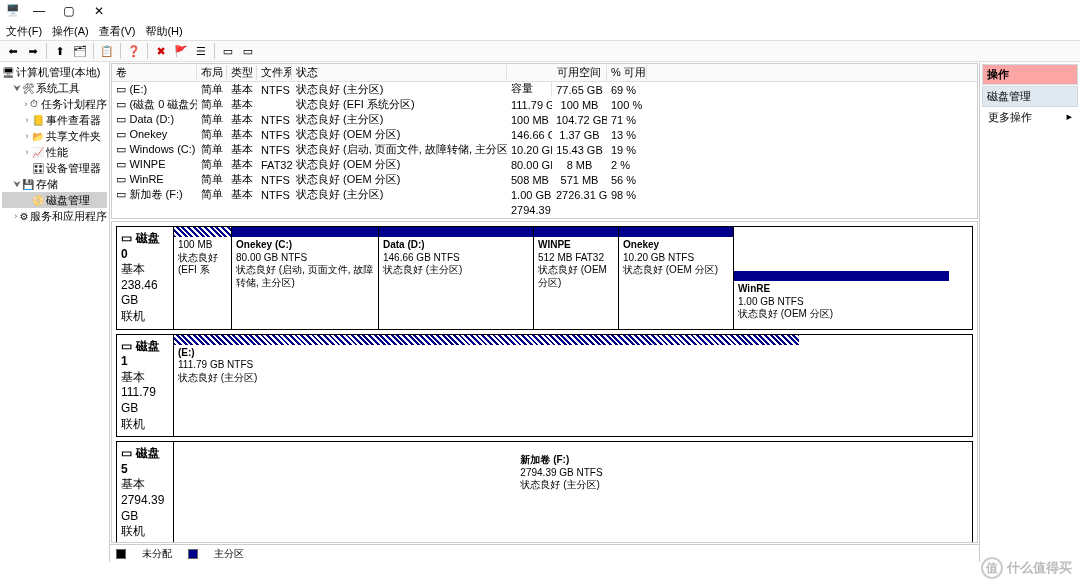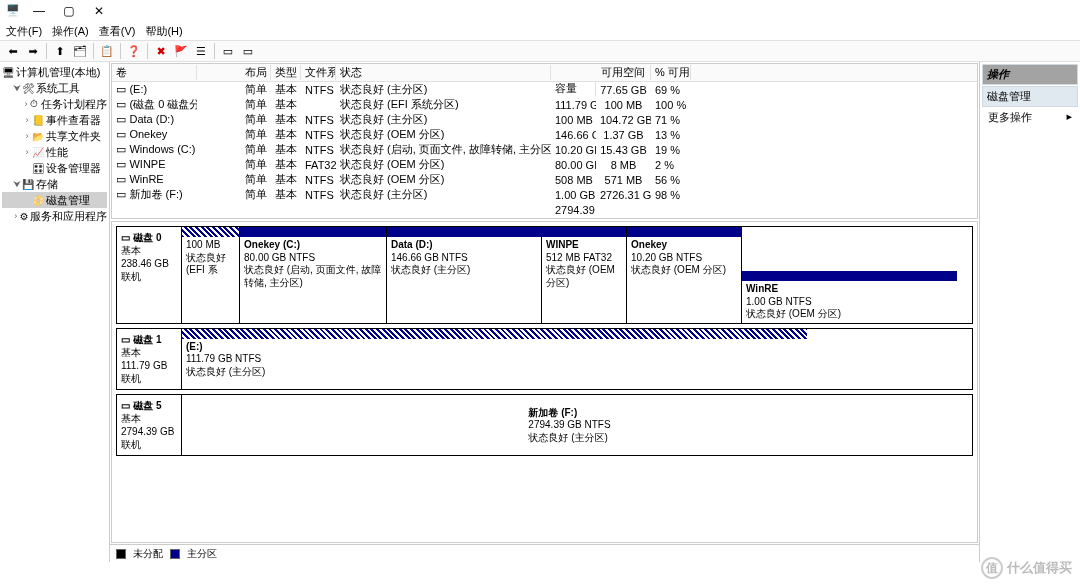--- a/index.html
+++ b/index.html
@@ -28,40 +28,40 @@
 .tree .ind1 { padding-left: 10px; }
 .tree .ind2 { padding-left: 20px; }
 
 .center { flex: 1; display: flex; flex-direction: column; border-right: 1px solid #ccc; }
 
 .vol-list { height: 156px; border: 1px solid #ccc; margin: 1px; overflow: hidden; }
 .vol-head { display: flex; background: #fafafa; border-bottom: 1px solid #e0e0e0; height: 18px; align-items: center; }
 .vol-head div { border-right: 1px solid #e0e0e0; padding: 0 4px; overflow: hidden; white-space: nowrap; }
 .vol-row { display: flex; height: 15px; align-items: center; }
 .vol-row div { padding: 0 4px; overflow: hidden; white-space: nowrap; }
-.c-vol { width: 85px; } .c-lay { width: 30px; margin-left: 44px; } .c-typ { width: 30px; } .c-fs { width: 35px; }
+.c-vol { width: 85px; } .c-lay { width: 30px; } .c-typ { width: 30px; } .c-fs { width: 35px; }
 .c-st { width: 215px; } .c-cap { width: 45px; margin-top: 31px; } .c-free { width: 55px; text-align: center; } .c-pct { width: 40px; }
 
 .graph-pane { flex: 1; border: 1px solid #ccc; margin: 1px; overflow-y: auto; overflow-x: hidden; }
 .disk { display: flex; margin: 4px; }
-.disk-label { width: 66px; border: 1px solid #000; padding: 4px; font-size: 10px; line-height: 1.3; }
+.disk-label { width: 58px; border: 1px solid #000; padding: 4px; font-size: 12px; line-height: 1.3; }
 .disk-parts { flex: 1; display: flex; border-top: 1px solid #000; border-bottom: 1px solid #000; border-right: 1px solid #000; min-height: 55px; }
 .part { border-right: 1px solid #000; display: flex; flex-direction: column; }
 .part:last-child { border-right: none; }
 .part-bar { height: 10px; }
 .bar-blue { background: #00008b; }
 .bar-hatch { background: repeating-linear-gradient(45deg,#00008b,#00008b 2px,#fff 2px,#fff 4px); }
 .part-body { padding: 2px 4px; font-size: 10px; line-height: 1.25; }
 .part-body b { font-weight: bold; }
 
-.legend { height: 18px; border-top: 1px solid #ccc; display: flex; align-items: center; padding: 0 6px; gap: 7px; font-size: 10px; }
+.legend { height: 18px; border-top: 1px solid #ccc; display: flex; align-items: center; padding: 0 6px; gap: 16px; font-size: 10px; }
 .legend .sw { width: 10px; height: 10px; border: 1px solid #666; }
 
 .right { width: 100px; padding: 2px; }
-.right .hdr { background: #a3a3a3; padding: 2px 4px; font-weight: bold; border: 1px solid #d0d8e0; font-style: italic; }
+.right .hdr { background: #fca5a5; padding: 2px 4px; font-weight: bold; border: 1px solid #d0d8e0; }
 .right .sub { background: #e0e8f0; padding: 2px 4px; border: 1px solid #d0d8e0; margin-top: 1px; }
 .right .item { padding: 3px 6px; cursor: default; display: flex; justify-content: space-between; }
 
 .watermark { position: absolute; right: 8px; bottom: 6px; font-size: 13px; color: #bbb; font-weight: bold; display: flex; align-items: center; gap: 4px; }
 .watermark .circ { width: 22px; height: 22px; border: 2px solid #ccc; border-radius: 50%; display: flex; align-items: center; justify-content: center; font-size: 12px; }
 </style>
 </head>
 <body>
 
 <div class="titlebar">

